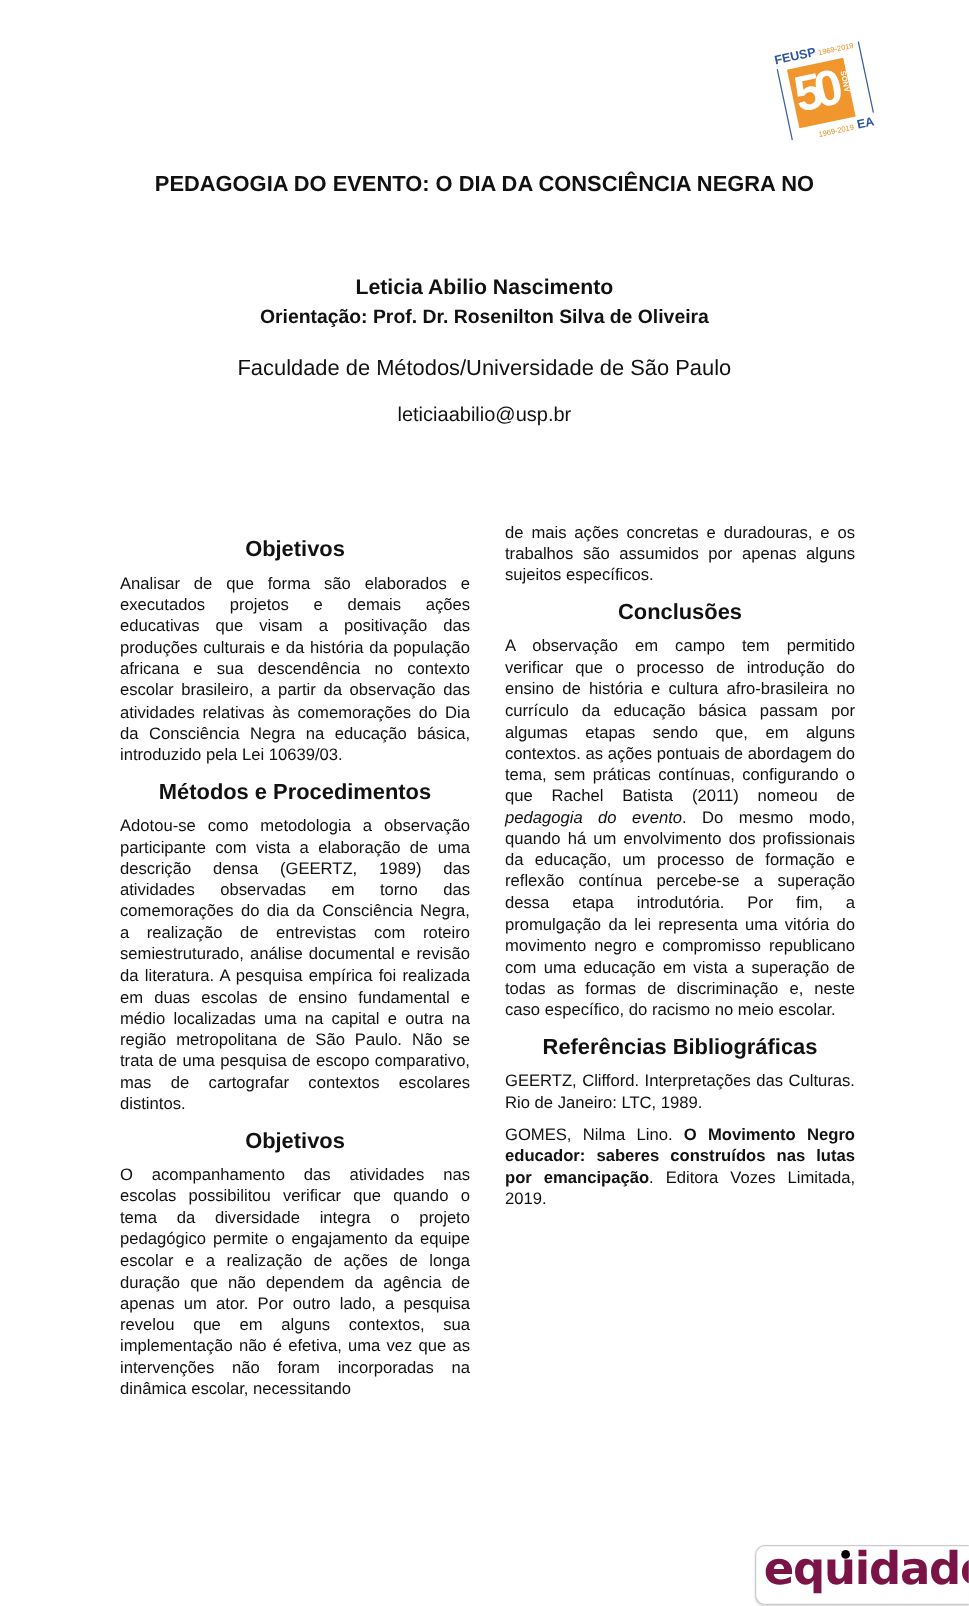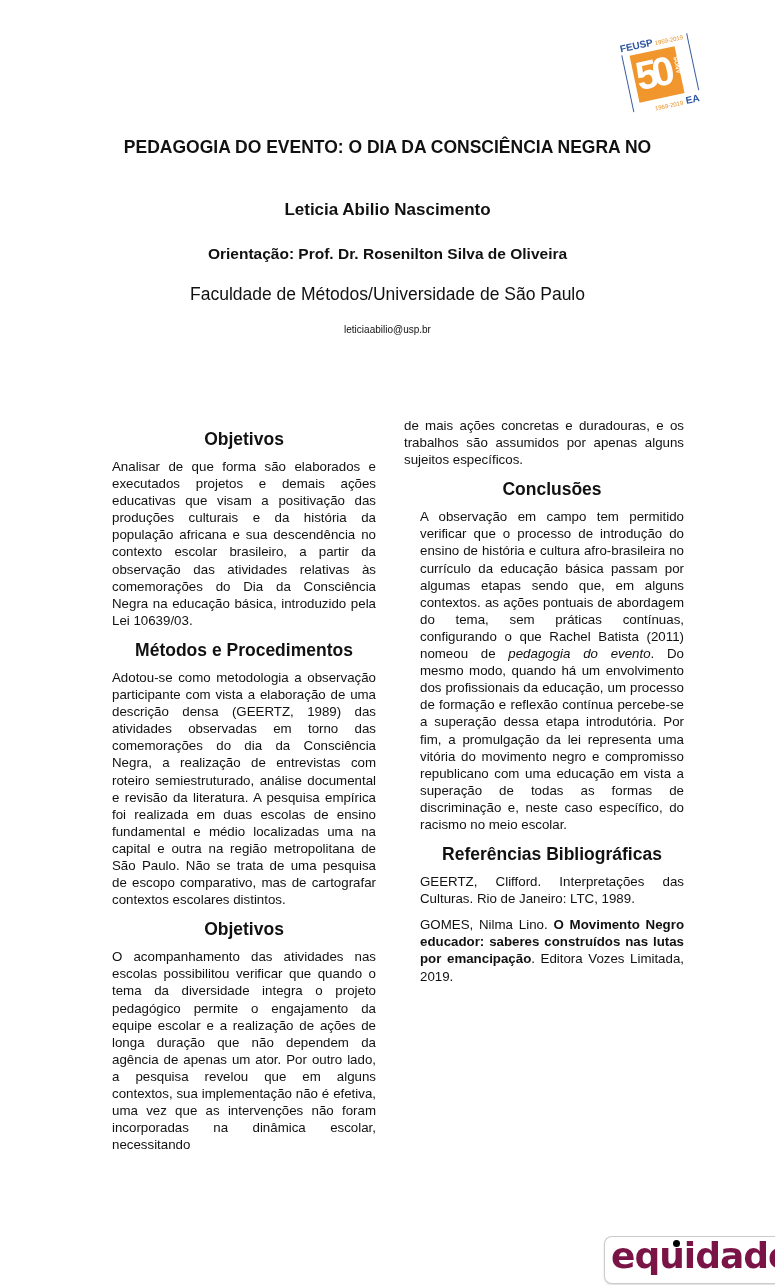--- a/index.html
+++ b/index.html
@@ -14,35 +14,35 @@
   .logo-feusp .top-text { position:absolute; left:10px; top:6px; font-size:10px; font-weight:bold; color:#2d56a0; white-space:nowrap; }
   .logo-feusp .top-text small { font-size:6px; color:#e8932a; font-weight:normal; margin-left:2px; }
   .logo-feusp .box { position:absolute; left:18px; top:20px; width:46px; height:48px; background:#f0962d; }
   .logo-feusp .big { position:absolute; left:20px; top:18px; font-size:40px; font-weight:bold; color:#fff; letter-spacing:-6px; line-height:48px; }
   .logo-feusp .anos { position:absolute; left:54px; top:36px; font-size:6px; color:#fff; transform:rotate(-90deg); font-weight:bold; }
   .logo-feusp .bot-text { position:absolute; left:32px; top:70px; font-size:6px; color:#e8932a; white-space:nowrap; }
   .logo-feusp .bot-text b { font-size:10px; color:#2d56a0; margin-left:3px; }
 
   .title { position:absolute; left:100px; width:575px; top:136px; text-align:center;
            font-weight:bold; font-size:17.5px; line-height:23px; }
-  .author { position:absolute; left:100px; width:575px; top:200px; text-align:center;
+  .author { position:absolute; left:100px; width:575px; top:220px; text-align:center;
             font-weight:bold; font-size:17px; }
   .advisor { position:absolute; left:100px; width:575px; top:245px; text-align:center;
              font-weight:bold; font-size:15.5px; }
   .inst { position:absolute; left:100px; width:575px; top:284px; text-align:center;
           font-size:17.5px; }
   .email { position:absolute; left:100px; width:575px; top:324px; text-align:center;
-           font-size:10px; }
+           font-size:16px; }
 
   .col { position:absolute; width:280px; font-size:13.3px; line-height:17.1px; }
   .col.left { left:96px; top:428px; }
   .col.right { left:404px; top:417px; }
   .col h2 { font-size:17.5px; font-weight:bold; text-align:center; margin:0 0 8px 0; line-height:22px; }
   .col p { margin:0 0 10px 0; text-align:justify; }
-  .col .sec { margin-bottom:8px;margin-left:16px; }
+  .col .sec { margin-bottom:8px; }
   .col p.ref { margin-bottom:9px; }
 
   .badge { position:absolute; left:604px; top:1236px; width:171px; height:46px;
            background:#fff; border:1px solid #ccc; border-radius:8px 0 0 8px; border-right:none;
            box-shadow:0 1px 2px rgba(0,0,0,0.15); }
   .badge .word { position:absolute; left:6px; top:-2px; font-size:36px; font-weight:bold;
                  color:#7a1446; letter-spacing:-1px; font-family:"DejaVu Sans", sans-serif; }
   .badge .dot { position:absolute; left:68px; top:3px; width:7px; height:7px; background:#000; border-radius:50%; }
 </style>
 </head>

